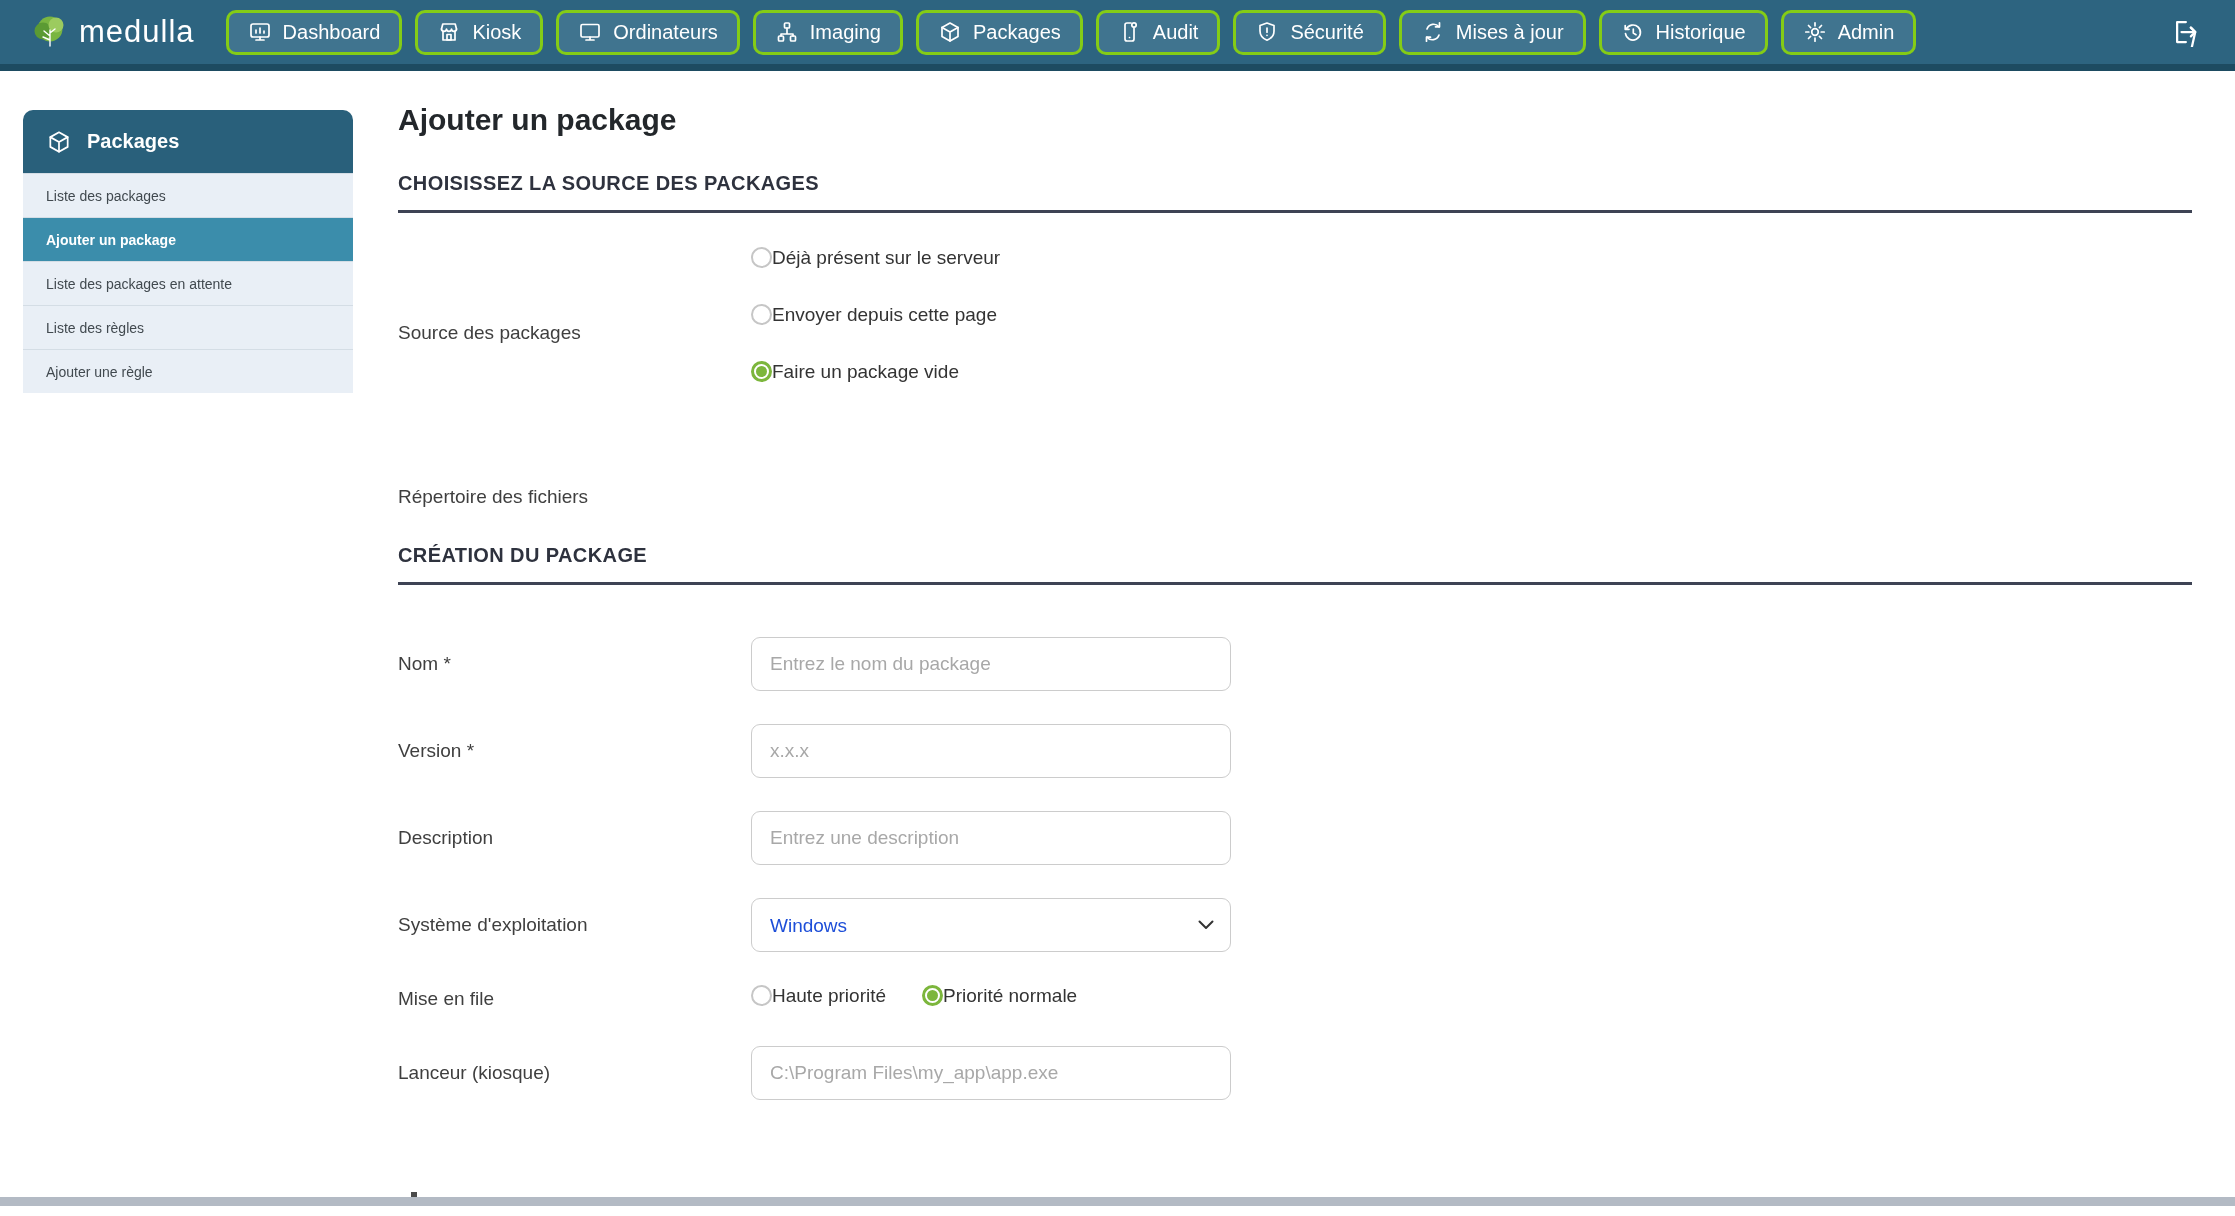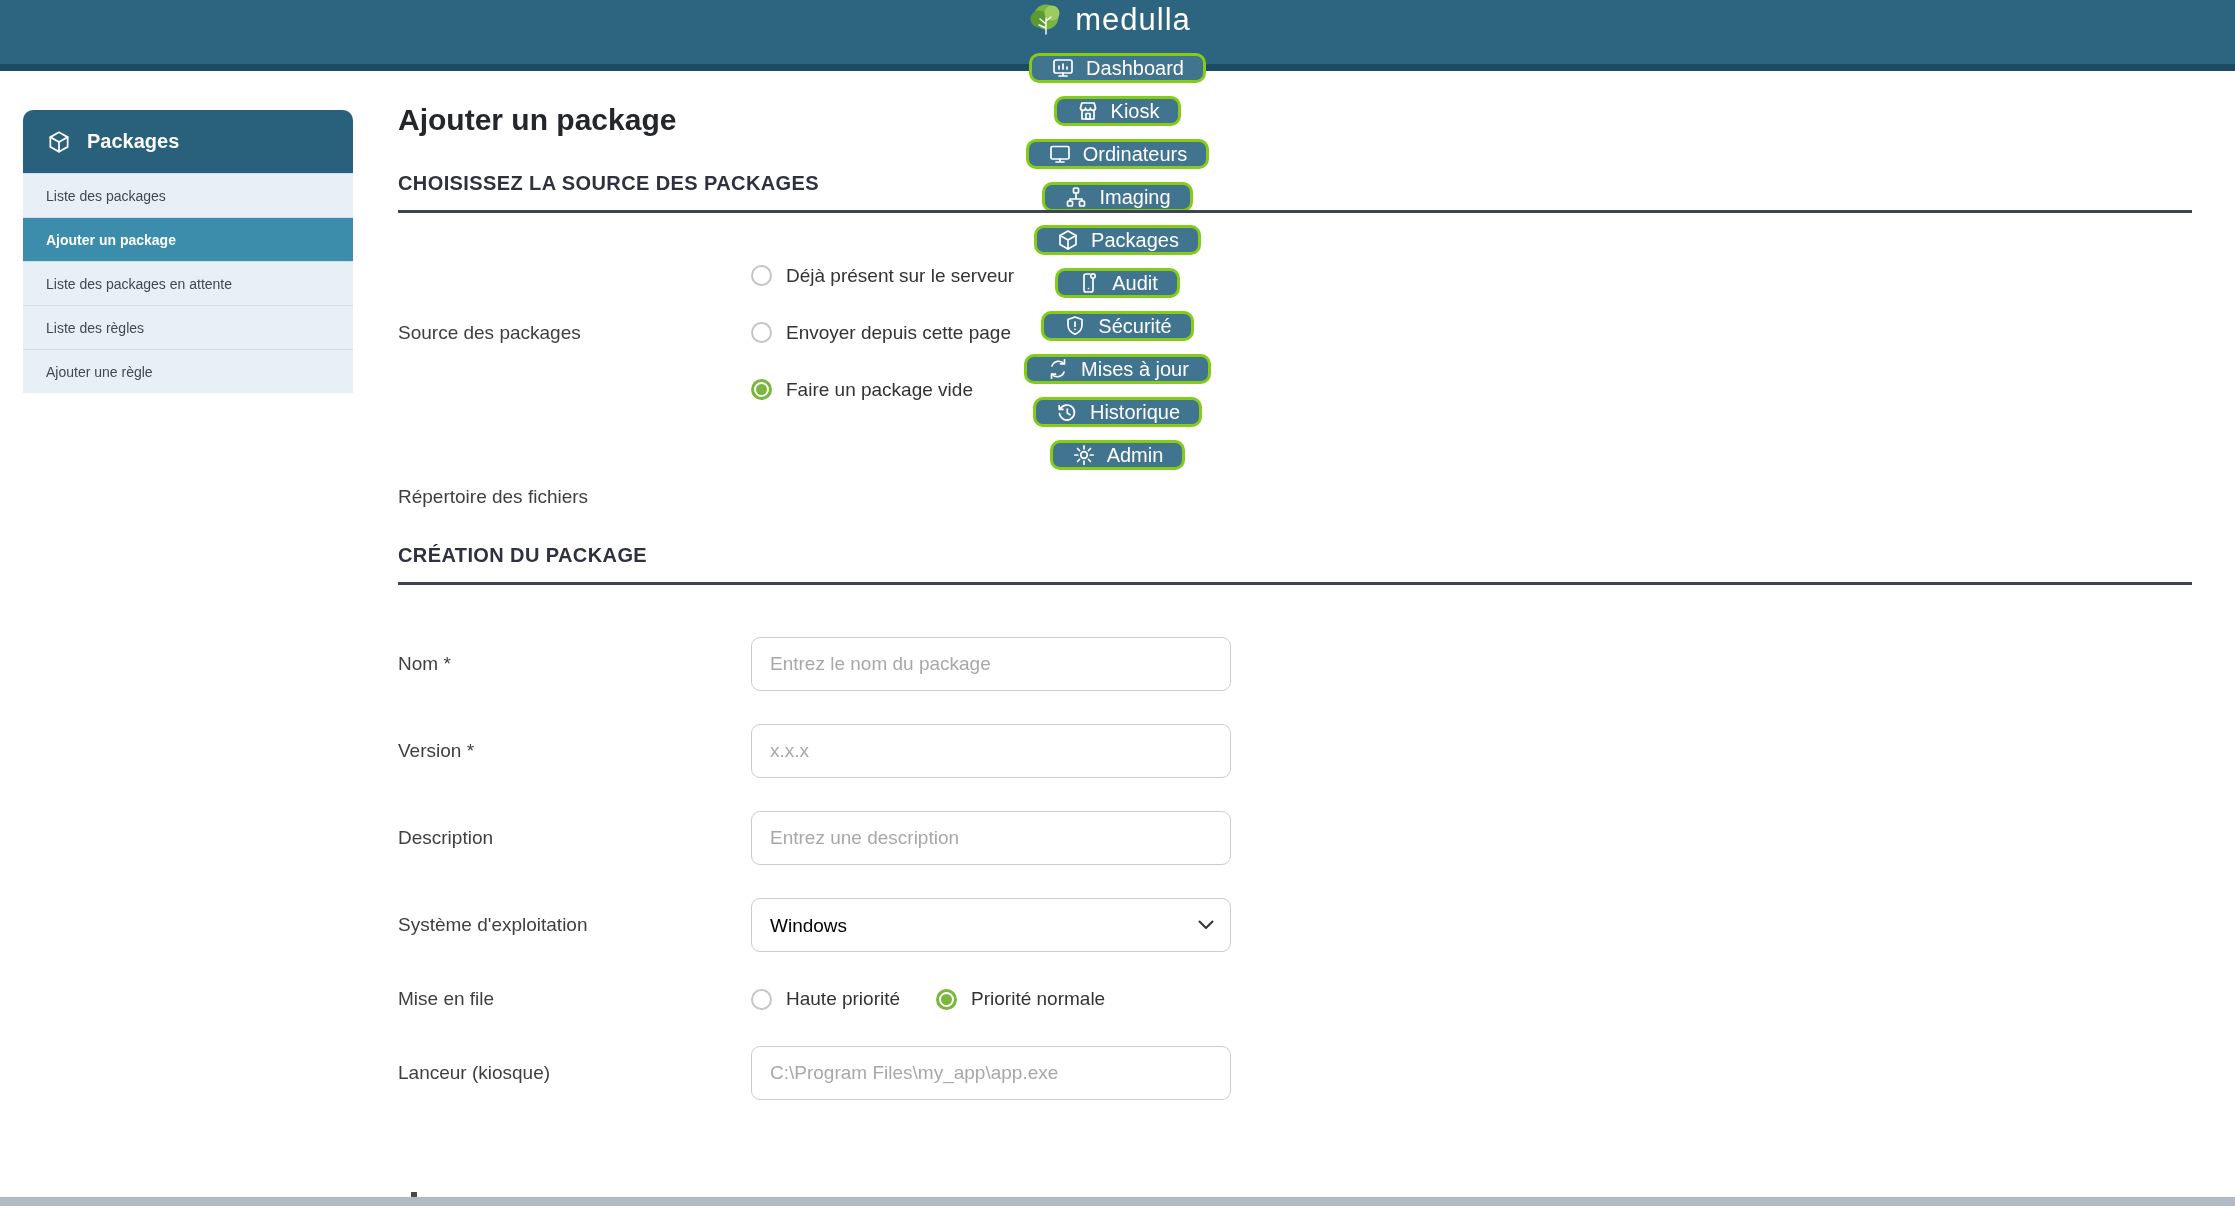--- a/index.html
+++ b/index.html
@@ -2,21 +2,21 @@
 <html><head>
 <meta charset="utf-8">
 <style>
   * { margin:0; padding:0; box-sizing:border-box; }
   html,body { width:2235px; height:1216px; background:#fff; overflow:hidden;
     font-family:"Liberation Sans", sans-serif; }
 
   
   .navbar { position:absolute; top:0; left:0; width:2235px; height:71px;
     background:#2d6480; border-bottom:7px solid #1d4b61;
-    display:flex; align-items:center; padding:0 30px; gap:13px;flex-direction:column; }
+    display:flex; align-items:center; padding:0 30px; gap:13px; }
   .logo { display:flex; align-items:center; gap:9px; margin-right:18px; }
   .logo-text { color:#fff; font-size:31px; letter-spacing:1px; font-weight:400; }
   .nav-btn { display:flex; align-items:center; gap:11px; height:45px;
     background:#40748f; border:3px solid #84cc16; border-radius:10px;
     padding:0 19px; color:#fff; font-weight:normal; font-size:20px;
     cursor:pointer; white-space:nowrap; }
   .nav-btn svg { flex-shrink:0; }
   .logout-btn { margin-left:auto; background:none; border:none; cursor:pointer;
     display:flex; align-items:center; padding:6px; }
 
@@ -34,21 +34,21 @@
   
   .main { position:absolute; left:398px; top:98px; width:1794px; }
   .page-title { font-size:30px; font-weight:bold; color:#23272b;
     line-height:44px; margin-bottom:30px; }
   .section-heading { font-size:20px; font-weight:bold; color:#2e323e;
     letter-spacing:.4px; padding-bottom:15px; border-bottom:3px solid #3e4354; }
 
   .form-row { display:flex; align-items:center; margin-bottom:33px; }
   .form-label { width:353px; flex-shrink:0; font-size:19px; color:#3f3f3f; }
   .radio-stack { display:flex; flex-direction:column; }
-  .radio-option { display:flex; align-items:center; gap:14px; height:57px;
+  .radio-option { display:flex; gap:0; height:57px;
     font-size:19px; color:#333; cursor:pointer; }
   .radio-option.inline { height:28px; margin-right:36px; }
   .radio { width:21px; height:21px; border-radius:50%; background:#fff;
     border:2px solid #c6c6c6; position:relative; flex-shrink:0; }
   .radio.checked { border:3px solid #7cb63c; }
   .radio.checked::after { content:""; position:absolute; inset:2px;
     border-radius:50%; background:#7cb63c; }
 
   .source-block { margin-top:34px; }
   .dir-row { margin-top:5px; height:57px; display:flex; align-items:flex-end;
@@ -56,21 +56,21 @@
   .creation-heading { margin-top:36px; }
   .fields-block { margin-top:52px; }
 
   .text-input { width:480px; height:54px; border:1px solid #ccc;
     border-radius:9px; padding:0 18px; font-size:19px; color:#a16207;
     background:#fff; outline:none; font-family:"Liberation Sans", sans-serif; }
   .text-input::placeholder { color:#a8a8a8; }
   .select-wrap { position:relative; width:480px; }
   .os-select { appearance:none; -webkit-appearance:none; width:480px; height:54px;
     border:1px solid #ccc; border-radius:9px; padding:0 18px; font-size:19px;
-    color:#000000; background:#fff; outline:none; cursor:pointer;
+    color:#1d4ed8; background:#fff; outline:none; cursor:pointer;
     font-family:"Liberation Sans", sans-serif; }
   .chevron { position:absolute; right:17px; top:50%; transform:translateY(-50%);
     pointer-events:none; }
   .queue-row { height:28px; }
 
   
   .clipped-accent { position:absolute; left:411px; top:1192px; width:6px;
     height:5px; background:#4a4a4a; }
   .hscrollbar { position:absolute; left:0; top:1197px; width:2235px; height:9px;
     background:#b3bac4; cursor:pointer; }

